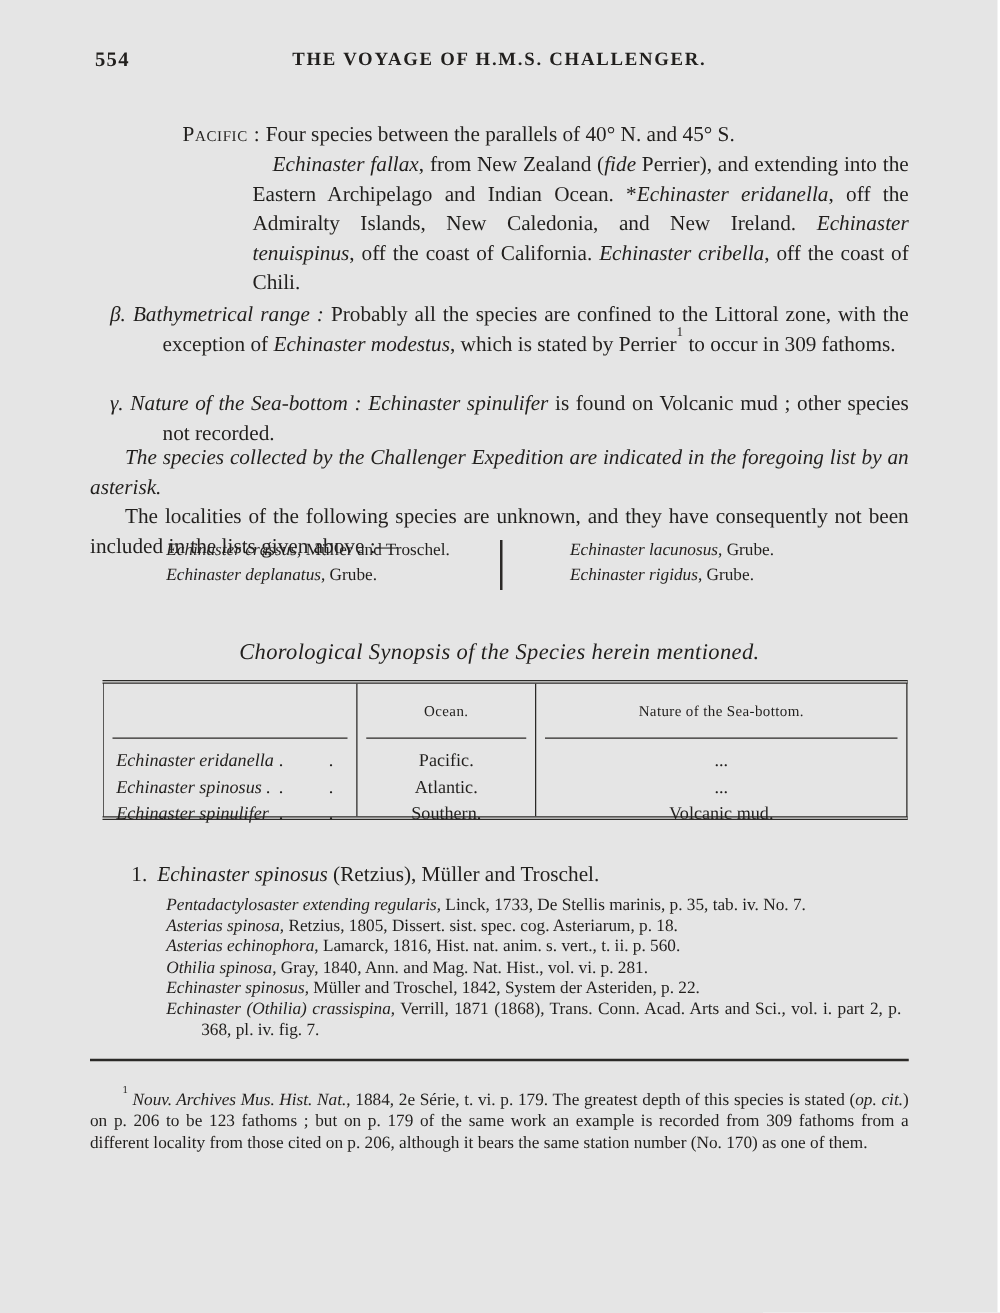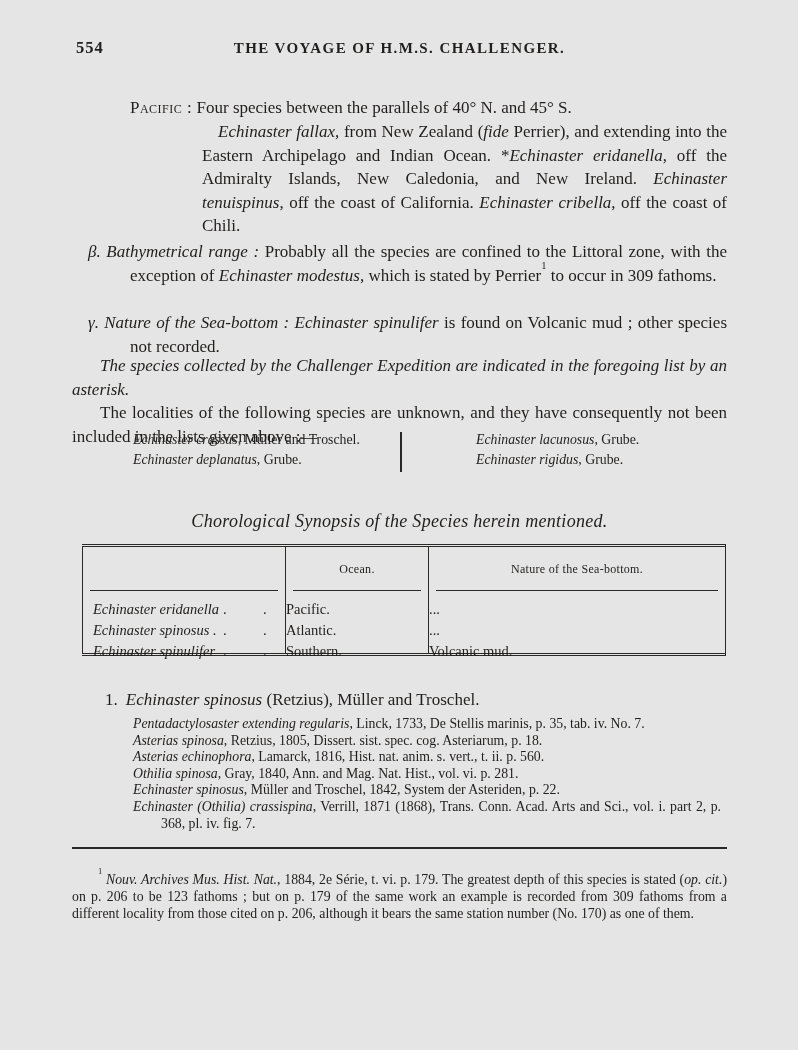--- a/index.html
+++ b/index.html
@@ -14,57 +14,57 @@
   .content{position:absolute;left:72px;top:0;width:655px;height:1050px;}
   .abs{position:absolute;}
 
   
   .pageno{position:absolute;left:4px;top:38px;font-size:16.5px;font-weight:bold;letter-spacing:1px;}
   .runtitle{position:absolute;left:0;top:40px;width:100%;text-align:center;
     font-size:15px;font-weight:bold;letter-spacing:1.4px;}
 
   
   .bodytext{font-size:17px;line-height:23.5px;text-align:justify;}
-  .para-pacific{left:0;top:79px;width:655px;padding-left:58px;box-sizing:border-box;font-size:17px;line-height:23.5px;}
+  .para-pacific{left:16px;top:79px;width:655px;padding-left:58px;box-sizing:border-box;font-size:17px;line-height:23.5px;}
   .sc{font-variant:small-caps;letter-spacing:0.5px;}
   .range-block{left:130px;top:103px;width:525px;text-indent:16px;}
   .para-greek{left:0;top:0;width:655px;box-sizing:border-box;padding-left:58px;text-indent:-42px;}
   .beta{top:223px;}
   .gamma{top:294px;}
   .plain-para{left:0;top:0;width:655px;text-indent:28px;}
   .collected{top:337px;font-style:italic;}
   .localities{top:384px;}
   i, .it{font-style:italic;}
   sup{font-size:62%;position:relative;top:-0.45em;line-height:0;}
 
   
   .unknown{left:0;top:430px;width:655px;height:46px;}
   .un-col{position:absolute;top:0;font-size:13.8px;line-height:19.5px;}
   .un-left{left:61px;}
-  .un-right{left:404px;font-family:Liberation Serif, serif;}
+  .un-right{left:384px;font-family:Liberation Serif, serif;}
   .un-divider{position:absolute;left:328px;top:2px;width:2px;height:40px;background:#2b2927;}
 
   
   .syn-heading{left:0;top:511px;width:655px;text-align:center;font-style:italic;font-size:18px;letter-spacing:0.3px;}
 
   
   .tbl{left:10px;top:544px;width:644px;height:112px;box-sizing:border-box;
     border:1px solid #2b2927;border-top:3px double #2b2927;border-bottom:3px double #2b2927;
     display:flex;}
   .tcol{box-sizing:border-box;border-right:1px solid #2b2927;height:100%;}
   .tcol:last-child{border-right:none;}
   .c1{width:203px;}
   .c2{width:143px;}
   .c3{width:119px;}
   .c4{flex:1;}
   .th{position:relative;height:44px;display:flex;align-items:center;justify-content:center;
     font-size:12px;letter-spacing:0.3px;text-align:left;}
   .hl{position:absolute;left:7px;right:7px;bottom:0;height:0;border-top:1px solid #2b2927;}
   .tb{padding-top:8px;}
-  .tb .tline{line-height:21px;font-size:14.5px;text-align:left;}
+  .tb .tline{line-height:21px;font-size:14.5px;text-align:center;}
   .c1 .tline{text-align:left;padding-left:10px;position:relative;}
   .sp-name{font-style:italic;}
   .dot{position:absolute;top:0;font-size:14.5px;}
   .d1{left:140px;}
   .d2{left:180px;}
 
   
   .entry-head{left:0;top:690px;width:655px;padding-left:33px;box-sizing:border-box;font-size:17px;}
   .entry-num{padding-right:8px;}
   .synonymy{left:61px;top:716px;width:588px;font-size:13.8px;line-height:16.6px;}

